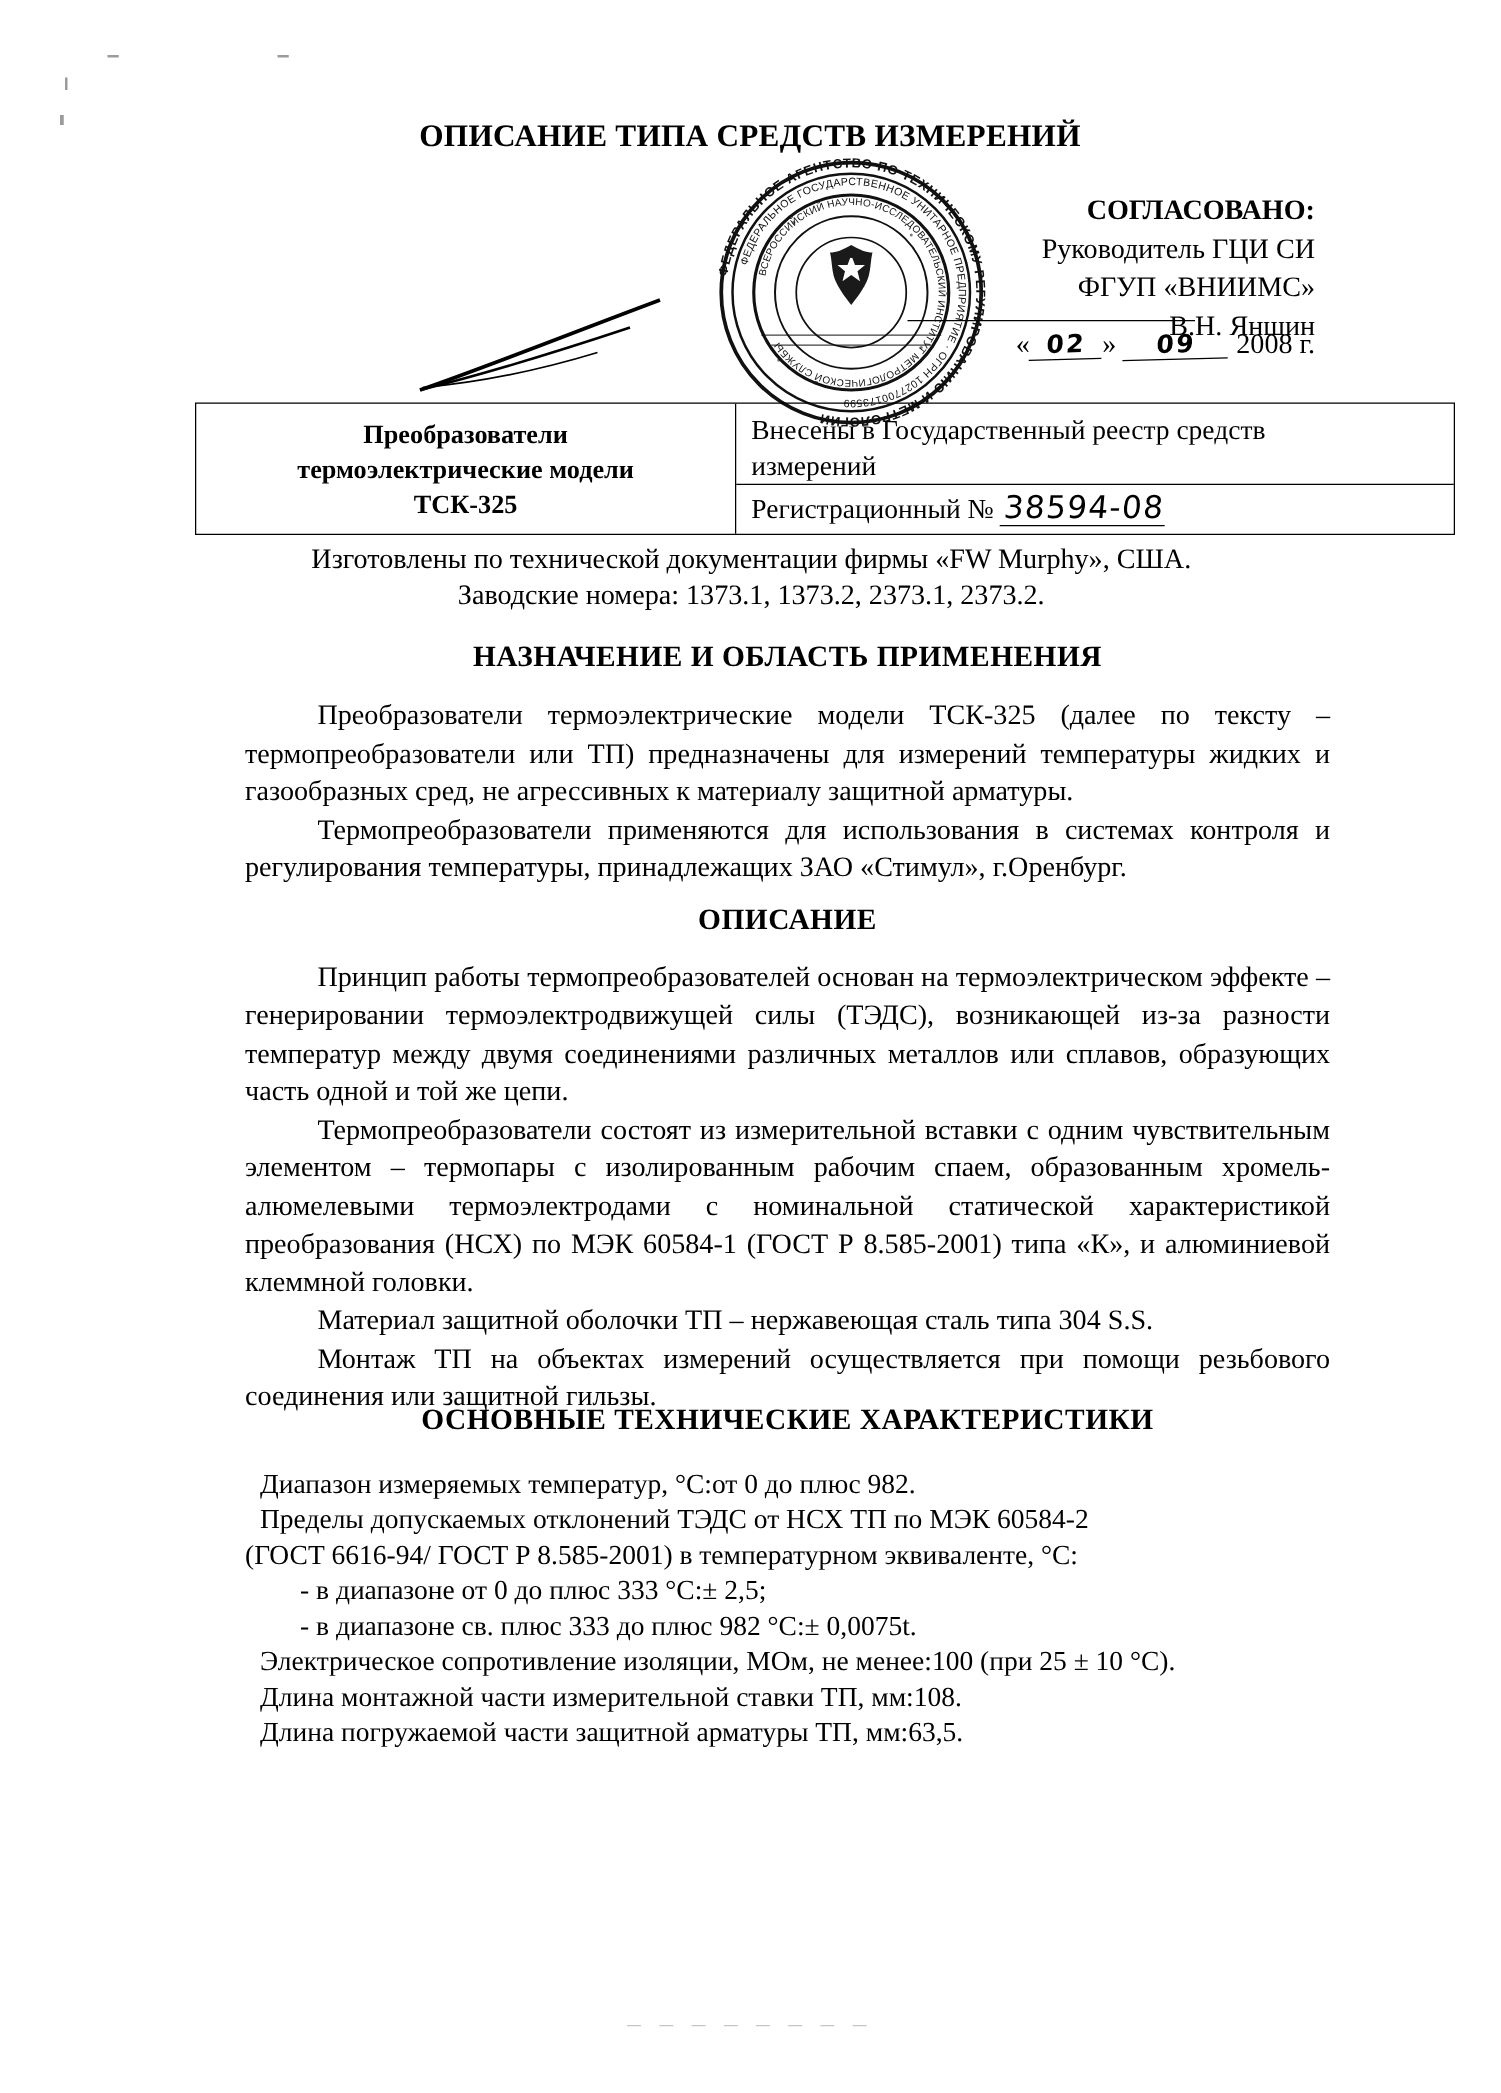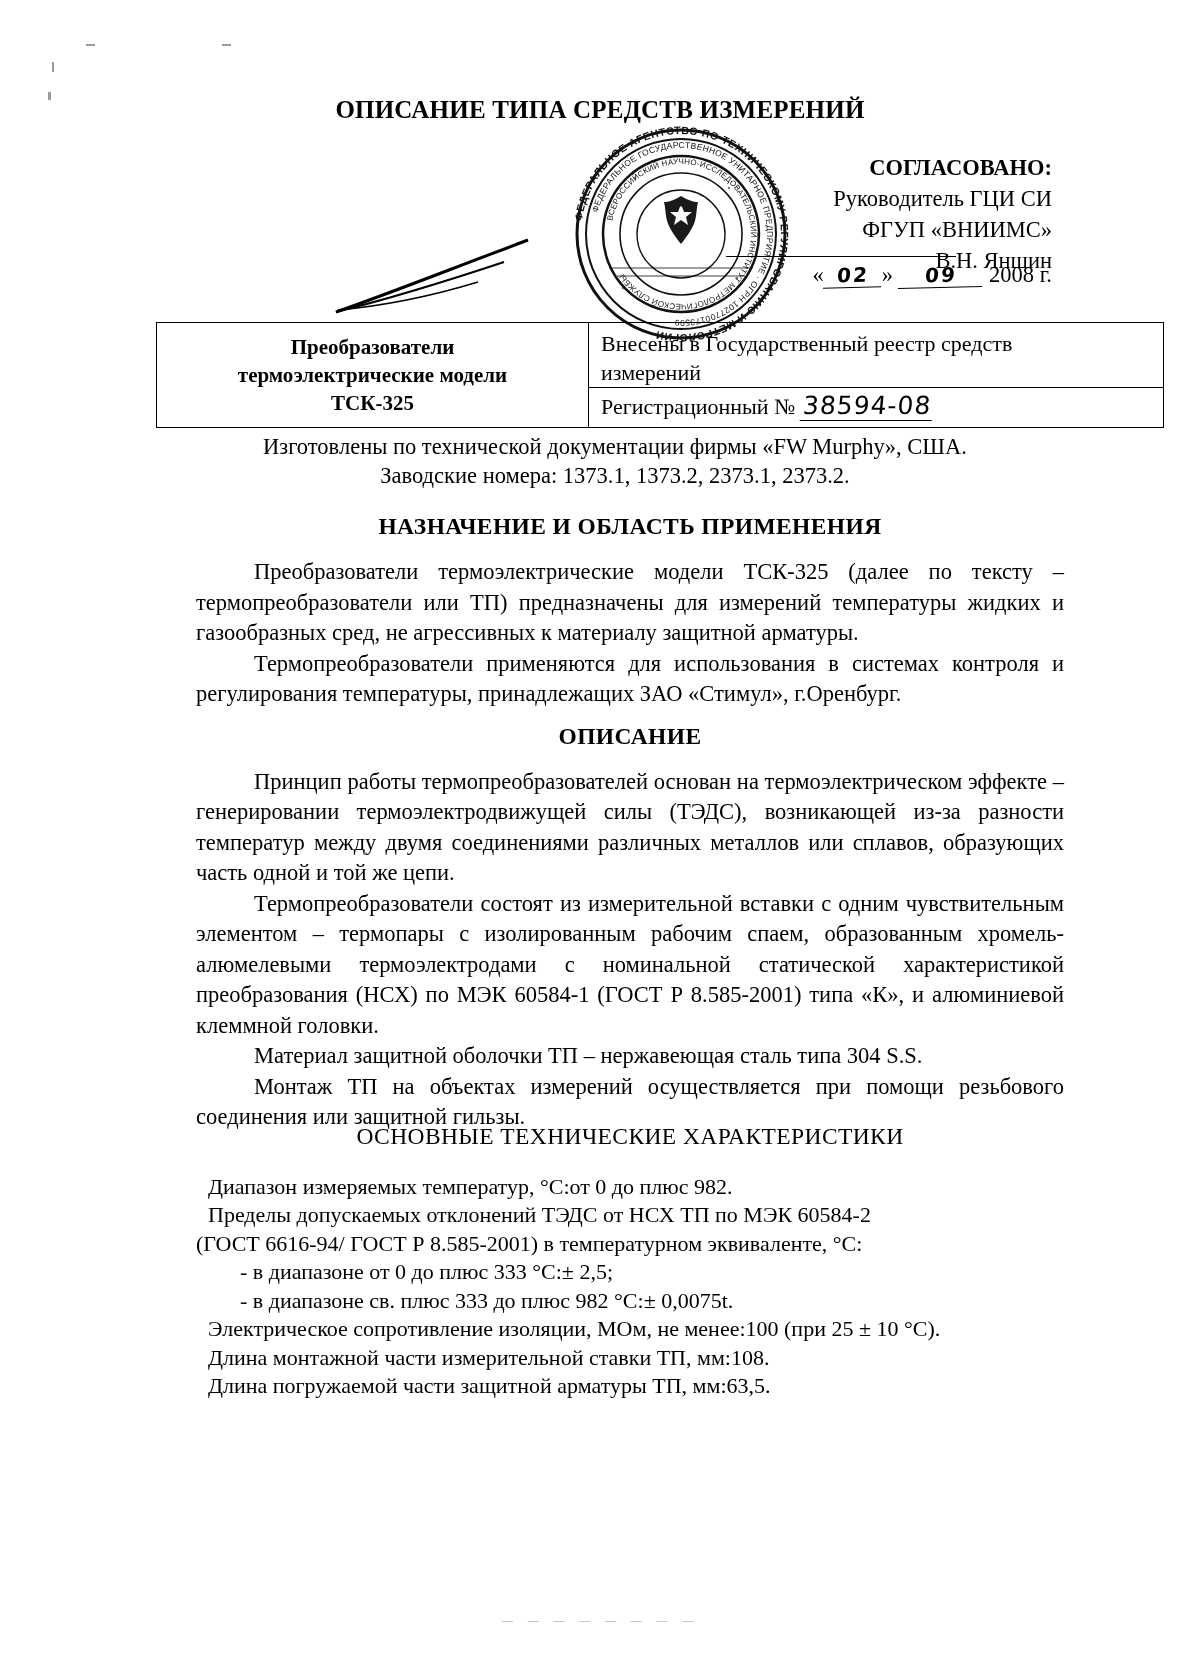--- a/index.html
+++ b/index.html
@@ -156,21 +156,21 @@
     display: inline-block;
     transform: skewX(-5deg);
     border-bottom: 1.4px solid #000;
     padding: 0 2px;
   }
 
   
   .maker-lines {
     position: absolute;
     top: 432px;
-    left: 15px;
+    left: 1px;
     width: 920px;
     text-align: center;
     font-size: 22.5px;
     line-height: 29px;
   }
 
   .section-head {
     text-align: center;
     font-size: 23.5px;
     font-weight: bold;
@@ -198,21 +198,21 @@
     position: absolute;
     left: 56px;
     top: 1122px;
     width: 868px;
     font-size: 22px;
     line-height: 28.5px;
   }
   .specs .spec-head {
     text-align: center;
     font-size: 23.5px;
-    font-weight: normal;
+    font-weight: bold;
     letter-spacing: .4px;
     margin-bottom: 22px;
   }
   .spec-row {
     display: flex;
     justify-content: flex-start;
     align-items: baseline;
     white-space: nowrap;
   }
   .spec-row .lbl { padding-left: 12px; }

